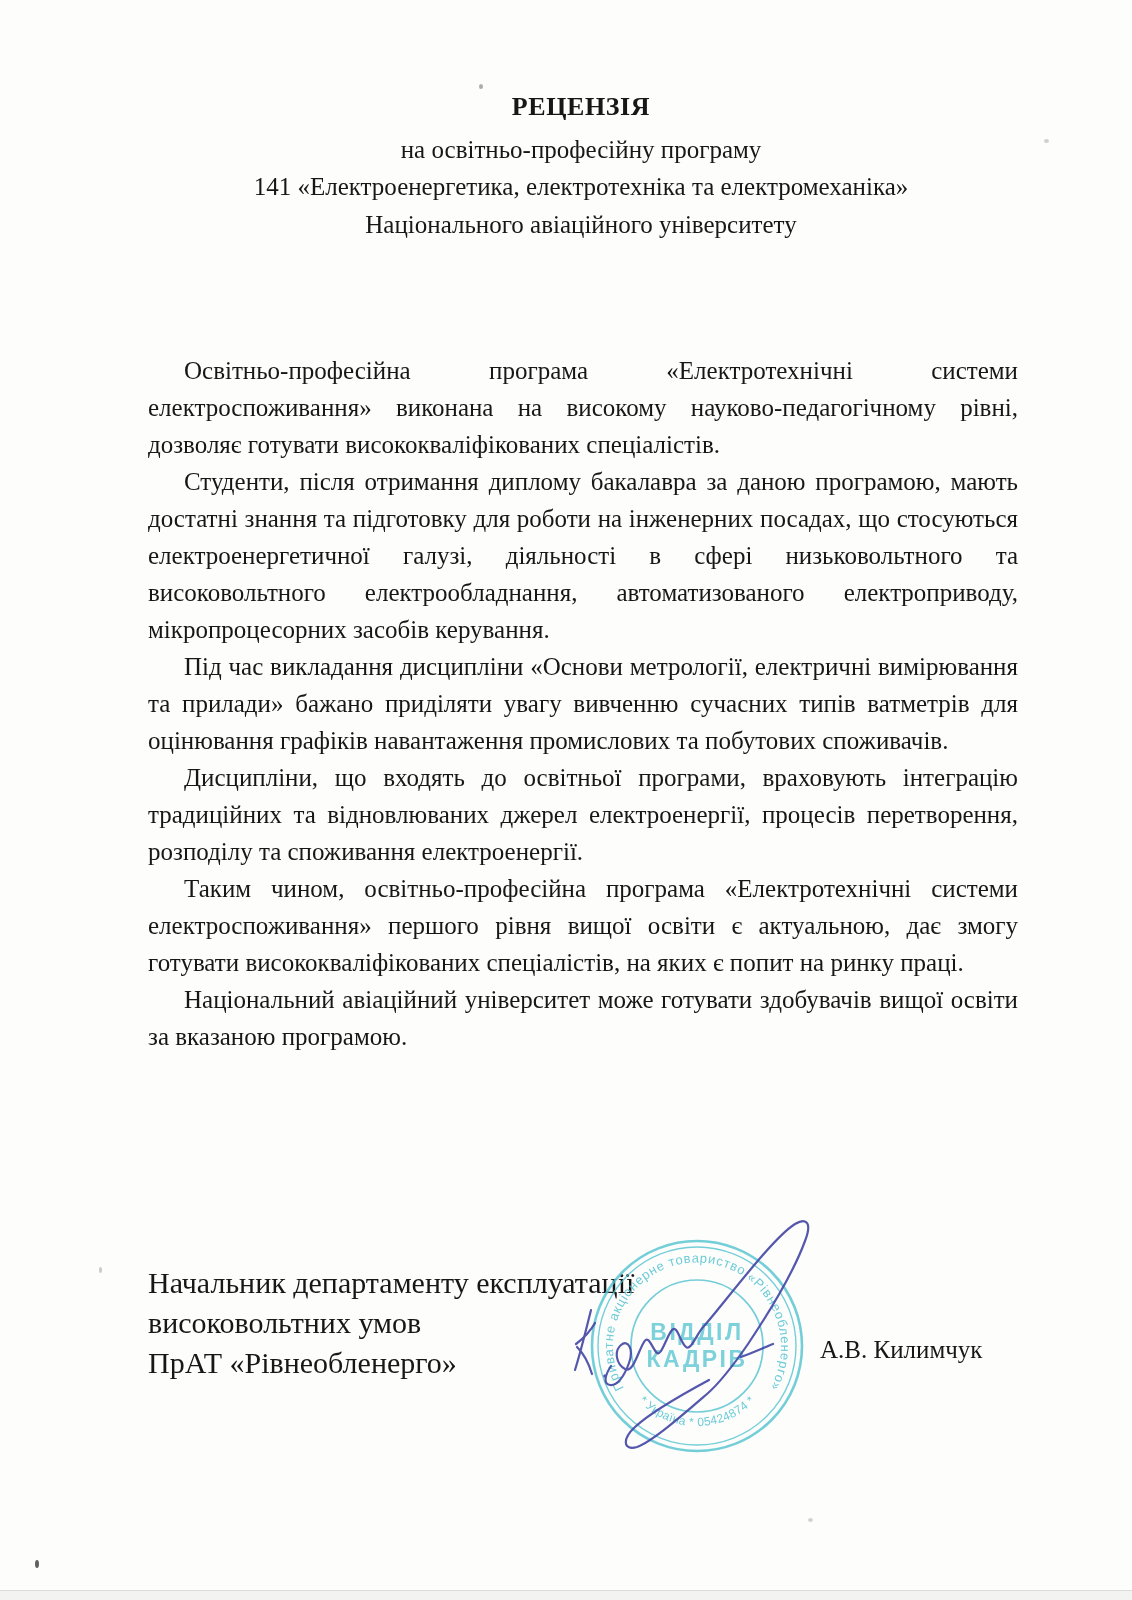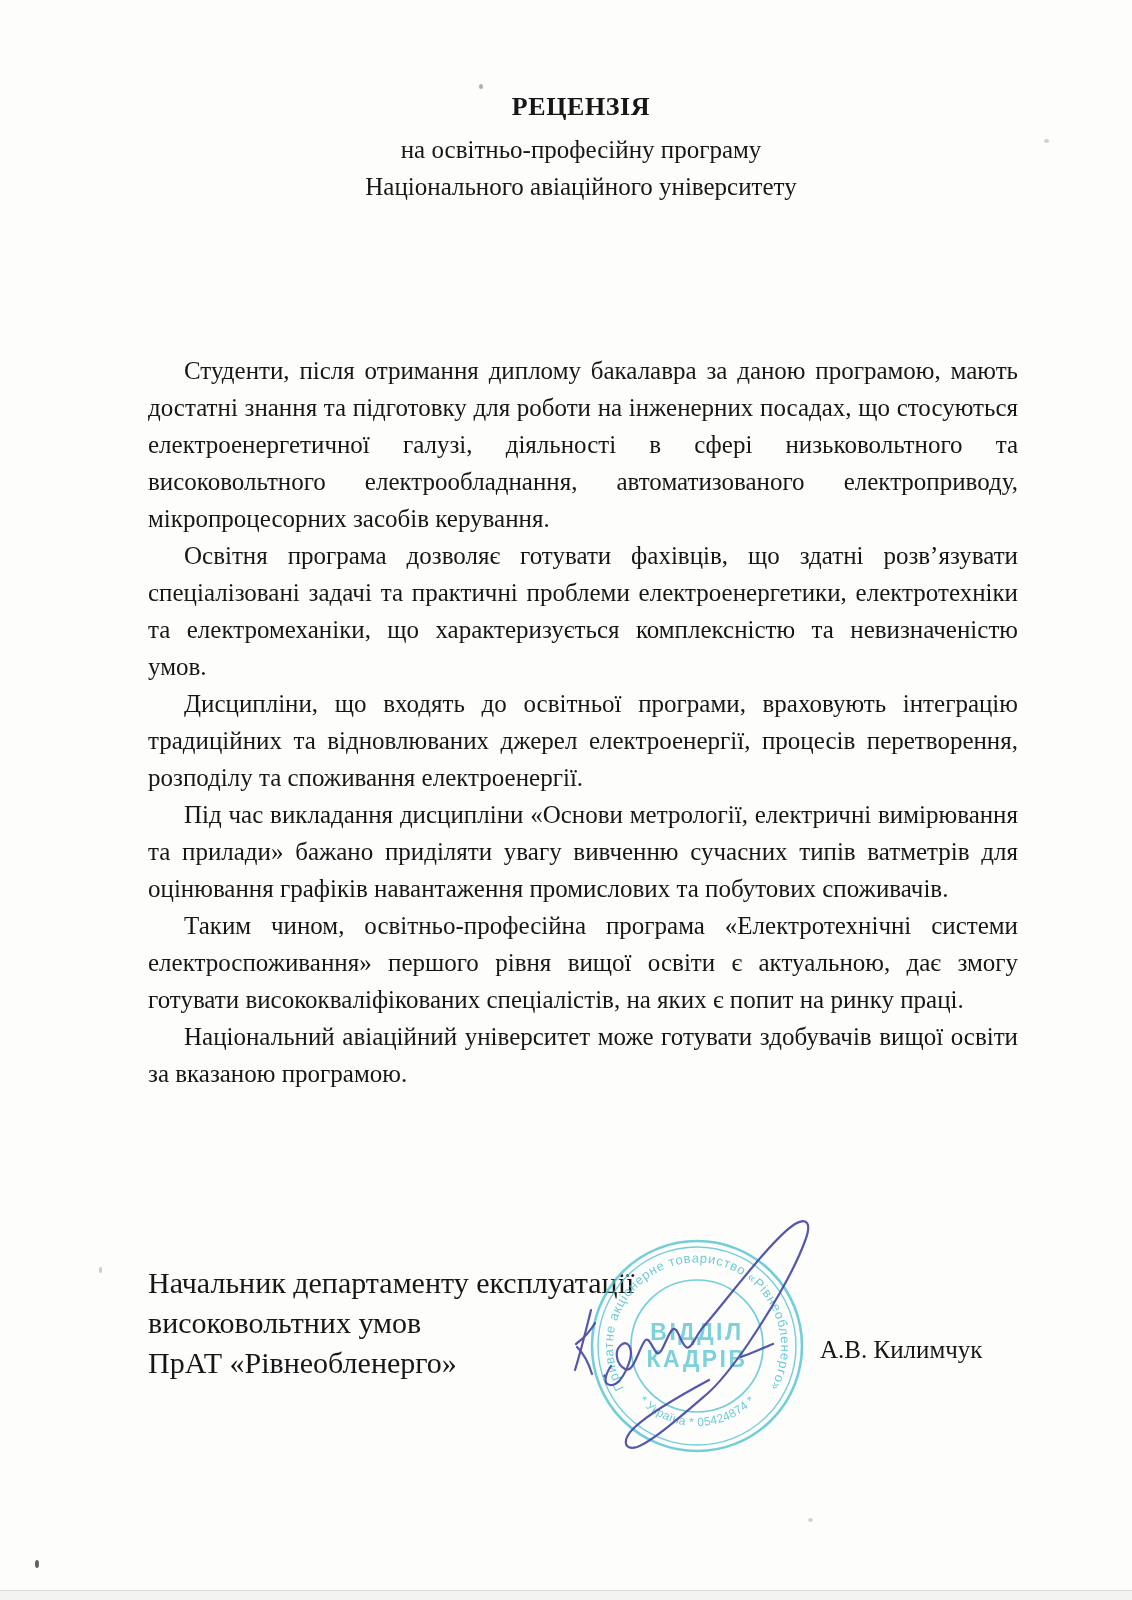--- a/index.html
+++ b/index.html
@@ -50,28 +50,29 @@
   }
 </style>
 </head>
 <body>
 
 <div class="page">
 
   <header class="doc-header">
     <div class="doc-title">РЕЦЕНЗІЯ</div>
     <div>на освітньо-професійну програму</div>
+    <div>141 «Електроенергетика, електротехніка та електромеханіка»</div>
     <div>Національного авіаційного університету</div>
   </header>
 
   <main class="doc-body">
+    <p>Освітньо-професійна програма «Електротехнічні системи електроспоживання» виконана на високому науково-педагогічному рівні, дозволяє готувати висококваліфікованих спеціалістів.</p>
     <p>Студенти, після отримання диплому бакалавра за даною програмою, мають достатні знання та підготовку для роботи на інженерних посадах, що стосуються електроенергетичної галузі, діяльності в сфері низьковольтного та високовольтного електрообладнання, автоматизованого електроприводу, мікропроцесорних засобів керування.</p>
-    <p>Освітня програма дозволяє готувати фахівців, що здатні розв’язувати спеціалізовані задачі та практичні проблеми електроенергетики, електротехніки та електромеханіки, що характеризується комплексністю та невизначеністю умов.</p>
+    <p>Під час викладання дисципліни «Основи метрології, електричні вимірювання та прилади» бажано приділяти увагу вивченню сучасних типів ватметрів для оцінювання графіків навантаження промислових та побутових споживачів.</p>
     <p>Дисципліни, що входять до освітньої програми, враховують інтеграцію традиційних та відновлюваних джерел електроенергії, процесів перетворення, розподілу та споживання електроенергії.</p>
-    <p>Під час викладання дисципліни «Основи метрології, електричні вимірювання та прилади» бажано приділяти увагу вивченню сучасних типів ватметрів для оцінювання графіків навантаження промислових та побутових споживачів.</p>
     <p>Таким чином, освітньо-професійна програма «Електротехнічні системи електроспоживання» першого рівня вищої освіти є актуальною, дає змогу готувати висококваліфікованих спеціалістів, на яких є попит на ринку праці.</p>
     <p>Національний авіаційний університет може готувати здобувачів вищої освіти за вказаною програмою.</p>
   </main>
 
   <section class="sig-block">
     <div>Начальник департаменту експлуатації</div>
     <div>високовольтних умов</div>
     <div>ПрАТ «Рівнеобленерго»</div>
   </section>
 

